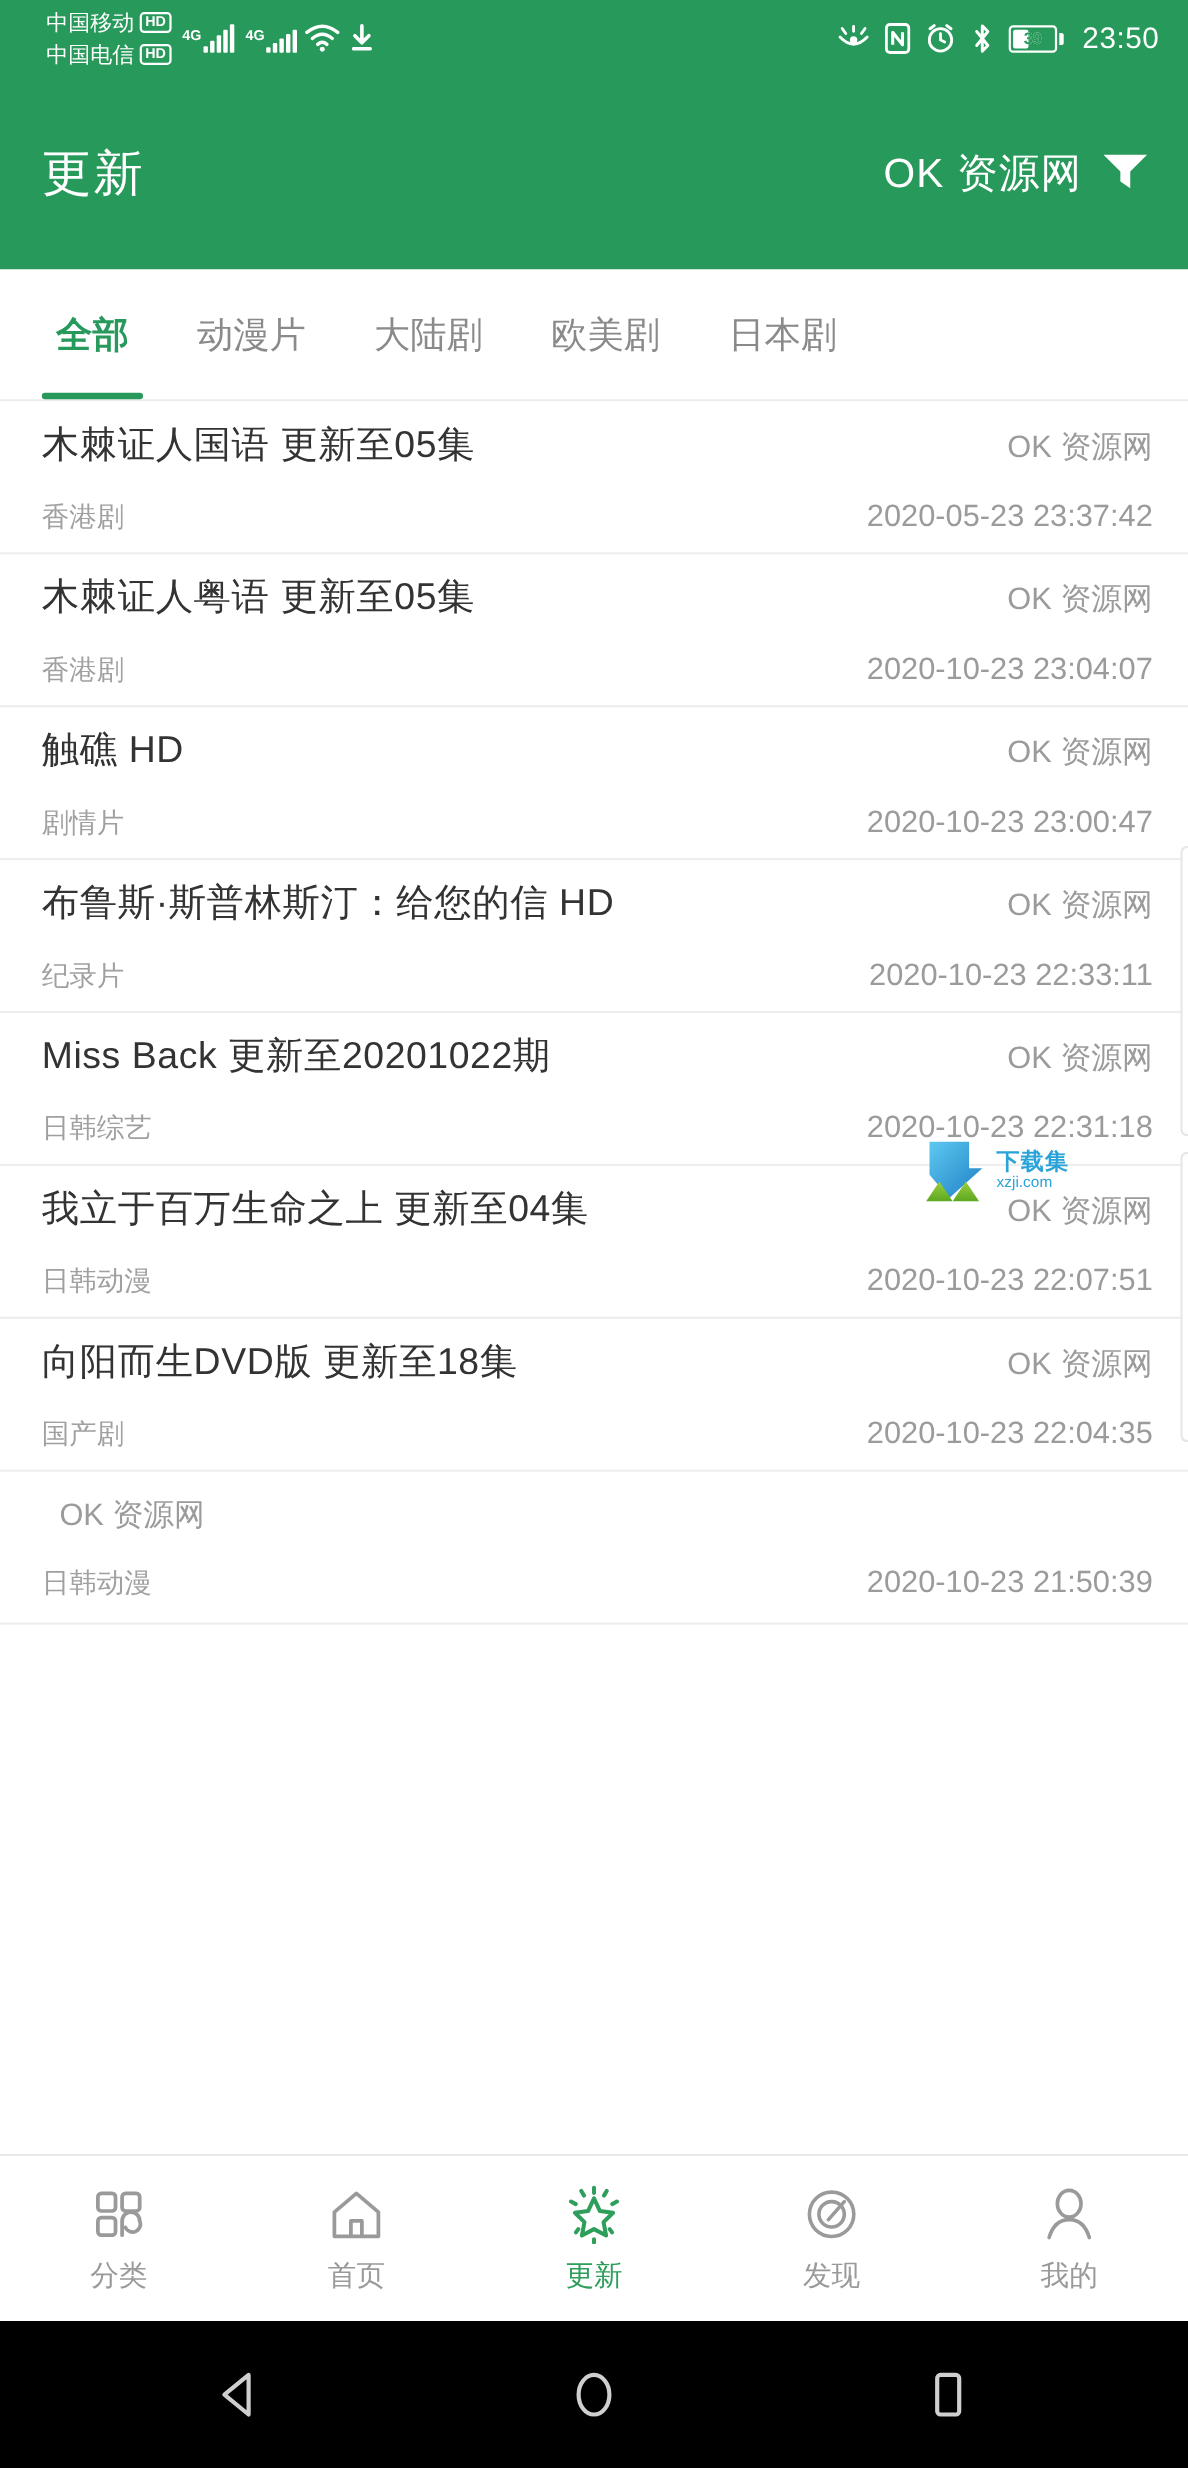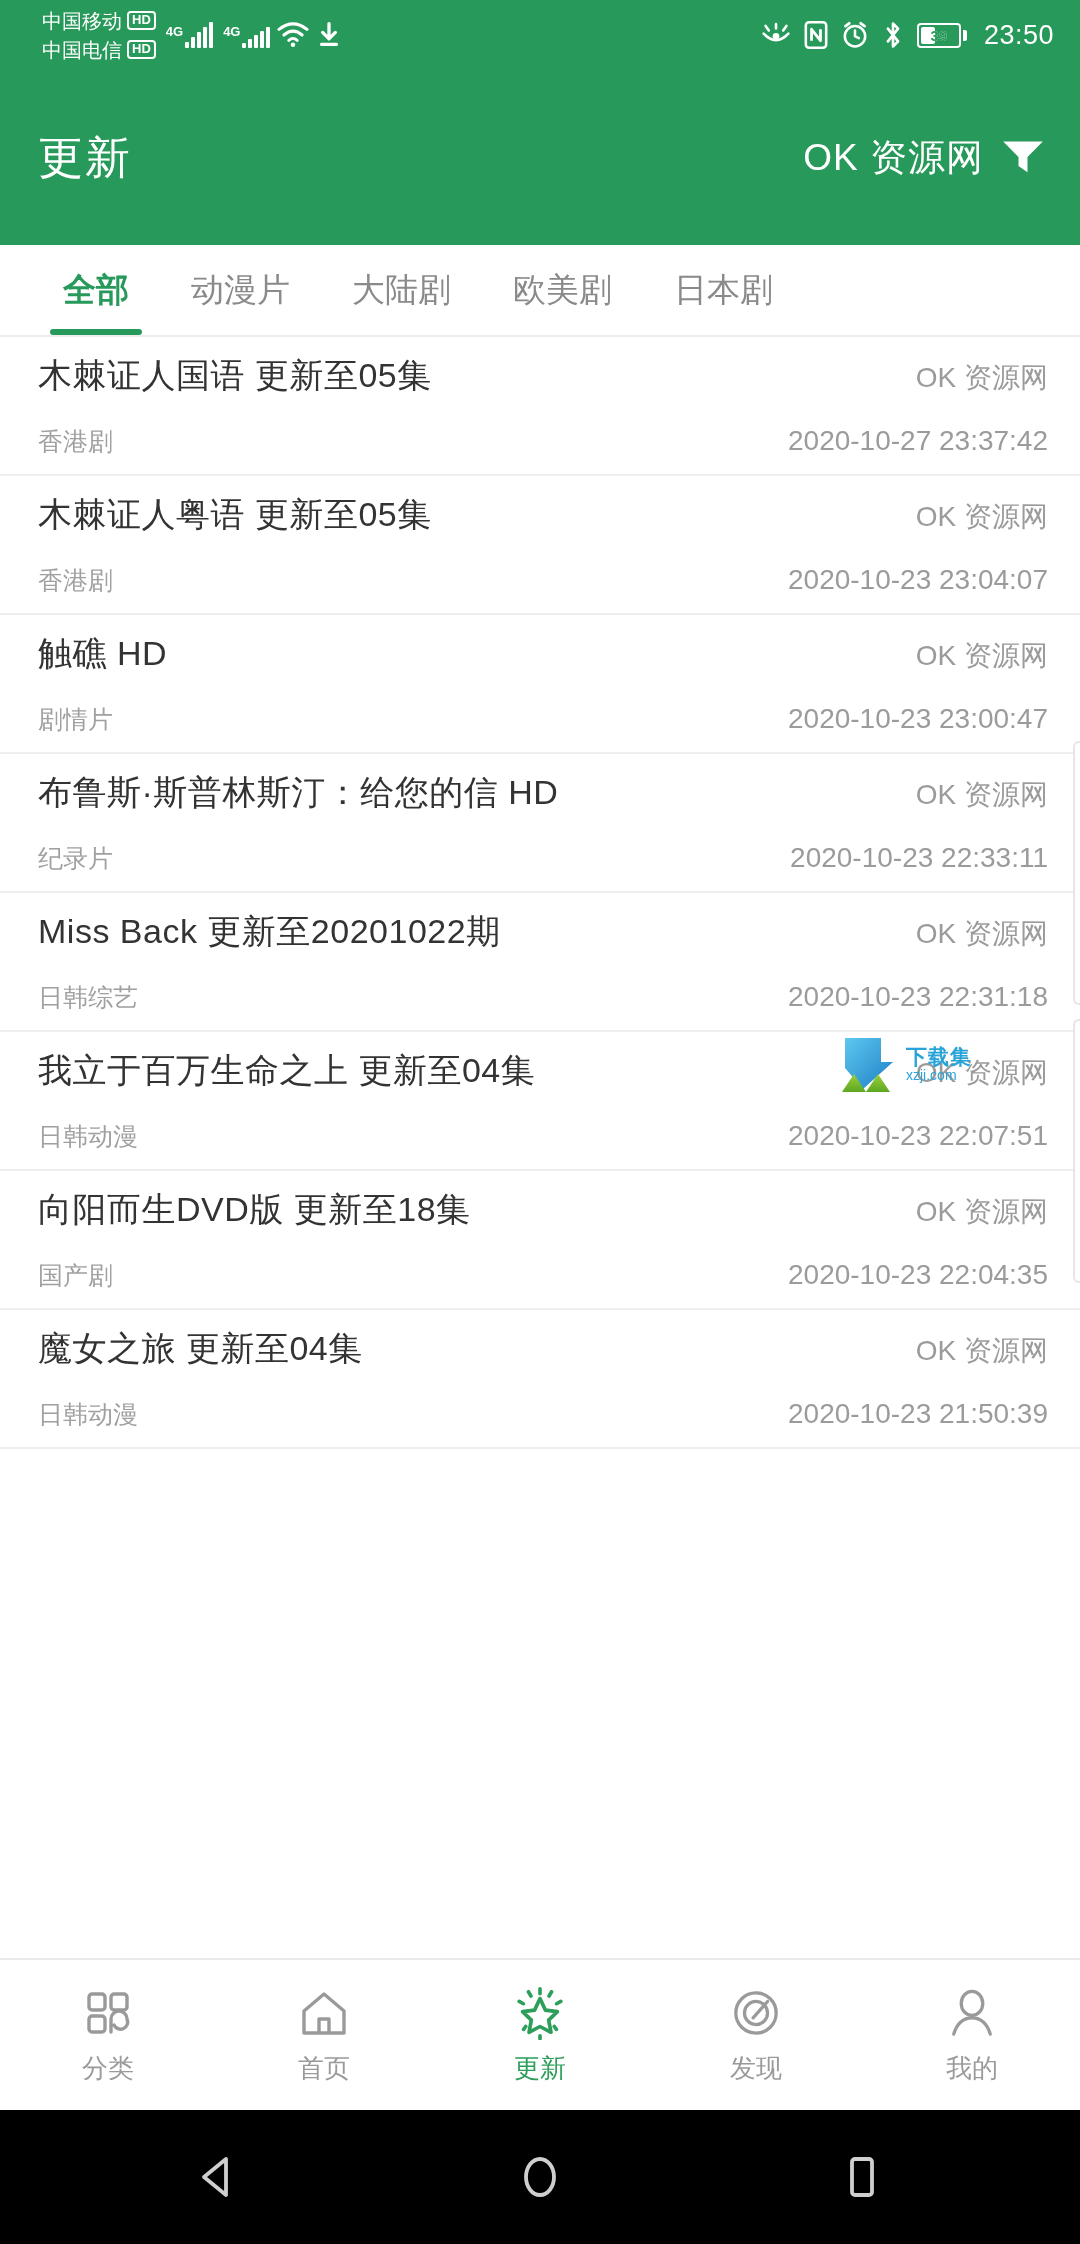--- a/index.html
+++ b/index.html
@@ -81,26 +81,26 @@
     color: #ffffff;
     flex: 0 0 auto;
   }
   .appbar-title { font-size: 45px; letter-spacing: 2px; }
   .appbar-right { display: flex; align-items: center; gap: 16px; }
   .source-name { font-size: 37px; letter-spacing: 1px; }
   .filter-icon { display: block; }
 
   
   .tabs {
-    height: 92px;
+    height: 120px;
     background: #ffffff;
     border-bottom: 2px solid #ececec;
     display: flex;
     align-items: stretch;
-    padding-left: 32px;
+    padding-left: 20px;
     flex: 0 0 auto;
   }
   .tab {
     position: relative;
     display: flex; align-items: center; justify-content: center;
     font-size: 33px;
     color: #8a8a8a;
     padding: 0 31px;
   }
   .tab.active { color: #27995a; font-weight: bold; }
@@ -308,21 +308,21 @@
 
   <div class="list">
 
     <div class="row">
       <div class="row-top">
         <span class="title">木棘证人国语 更新至05集</span>
         <span class="source">OK 资源网</span>
       </div>
       <div class="row-bot">
         <span class="cat">香港剧</span>
-        <span class="time">2020-10-27 23:37:42</span>
+        <span class="time">2020-05-23 23:37:42</span>
       </div>
     </div>
 
     <div class="row">
       <div class="row-top">
         <span class="title">木棘证人粤语 更新至05集</span>
         <span class="source">OK 资源网</span>
       </div>
       <div class="row-bot">
         <span class="cat">香港剧</span>
@@ -380,21 +380,20 @@
         <span class="source">OK 资源网</span>
       </div>
       <div class="row-bot">
         <span class="cat">国产剧</span>
         <span class="time">2020-10-23 22:04:35</span>
       </div>
     </div>
 
     <div class="row">
       <div class="row-top">
-        <span class="title">魔女之旅 更新至04集</span>
         <span class="source">OK 资源网</span>
       </div>
       <div class="row-bot">
         <span class="cat">日韩动漫</span>
         <span class="time">2020-10-23 21:50:39</span>
       </div>
     </div>
 
     <div class="scroll-edge" style="top:404px;height:264px;"></div>
     <div class="scroll-edge" style="top:682px;height:264px;"></div>

